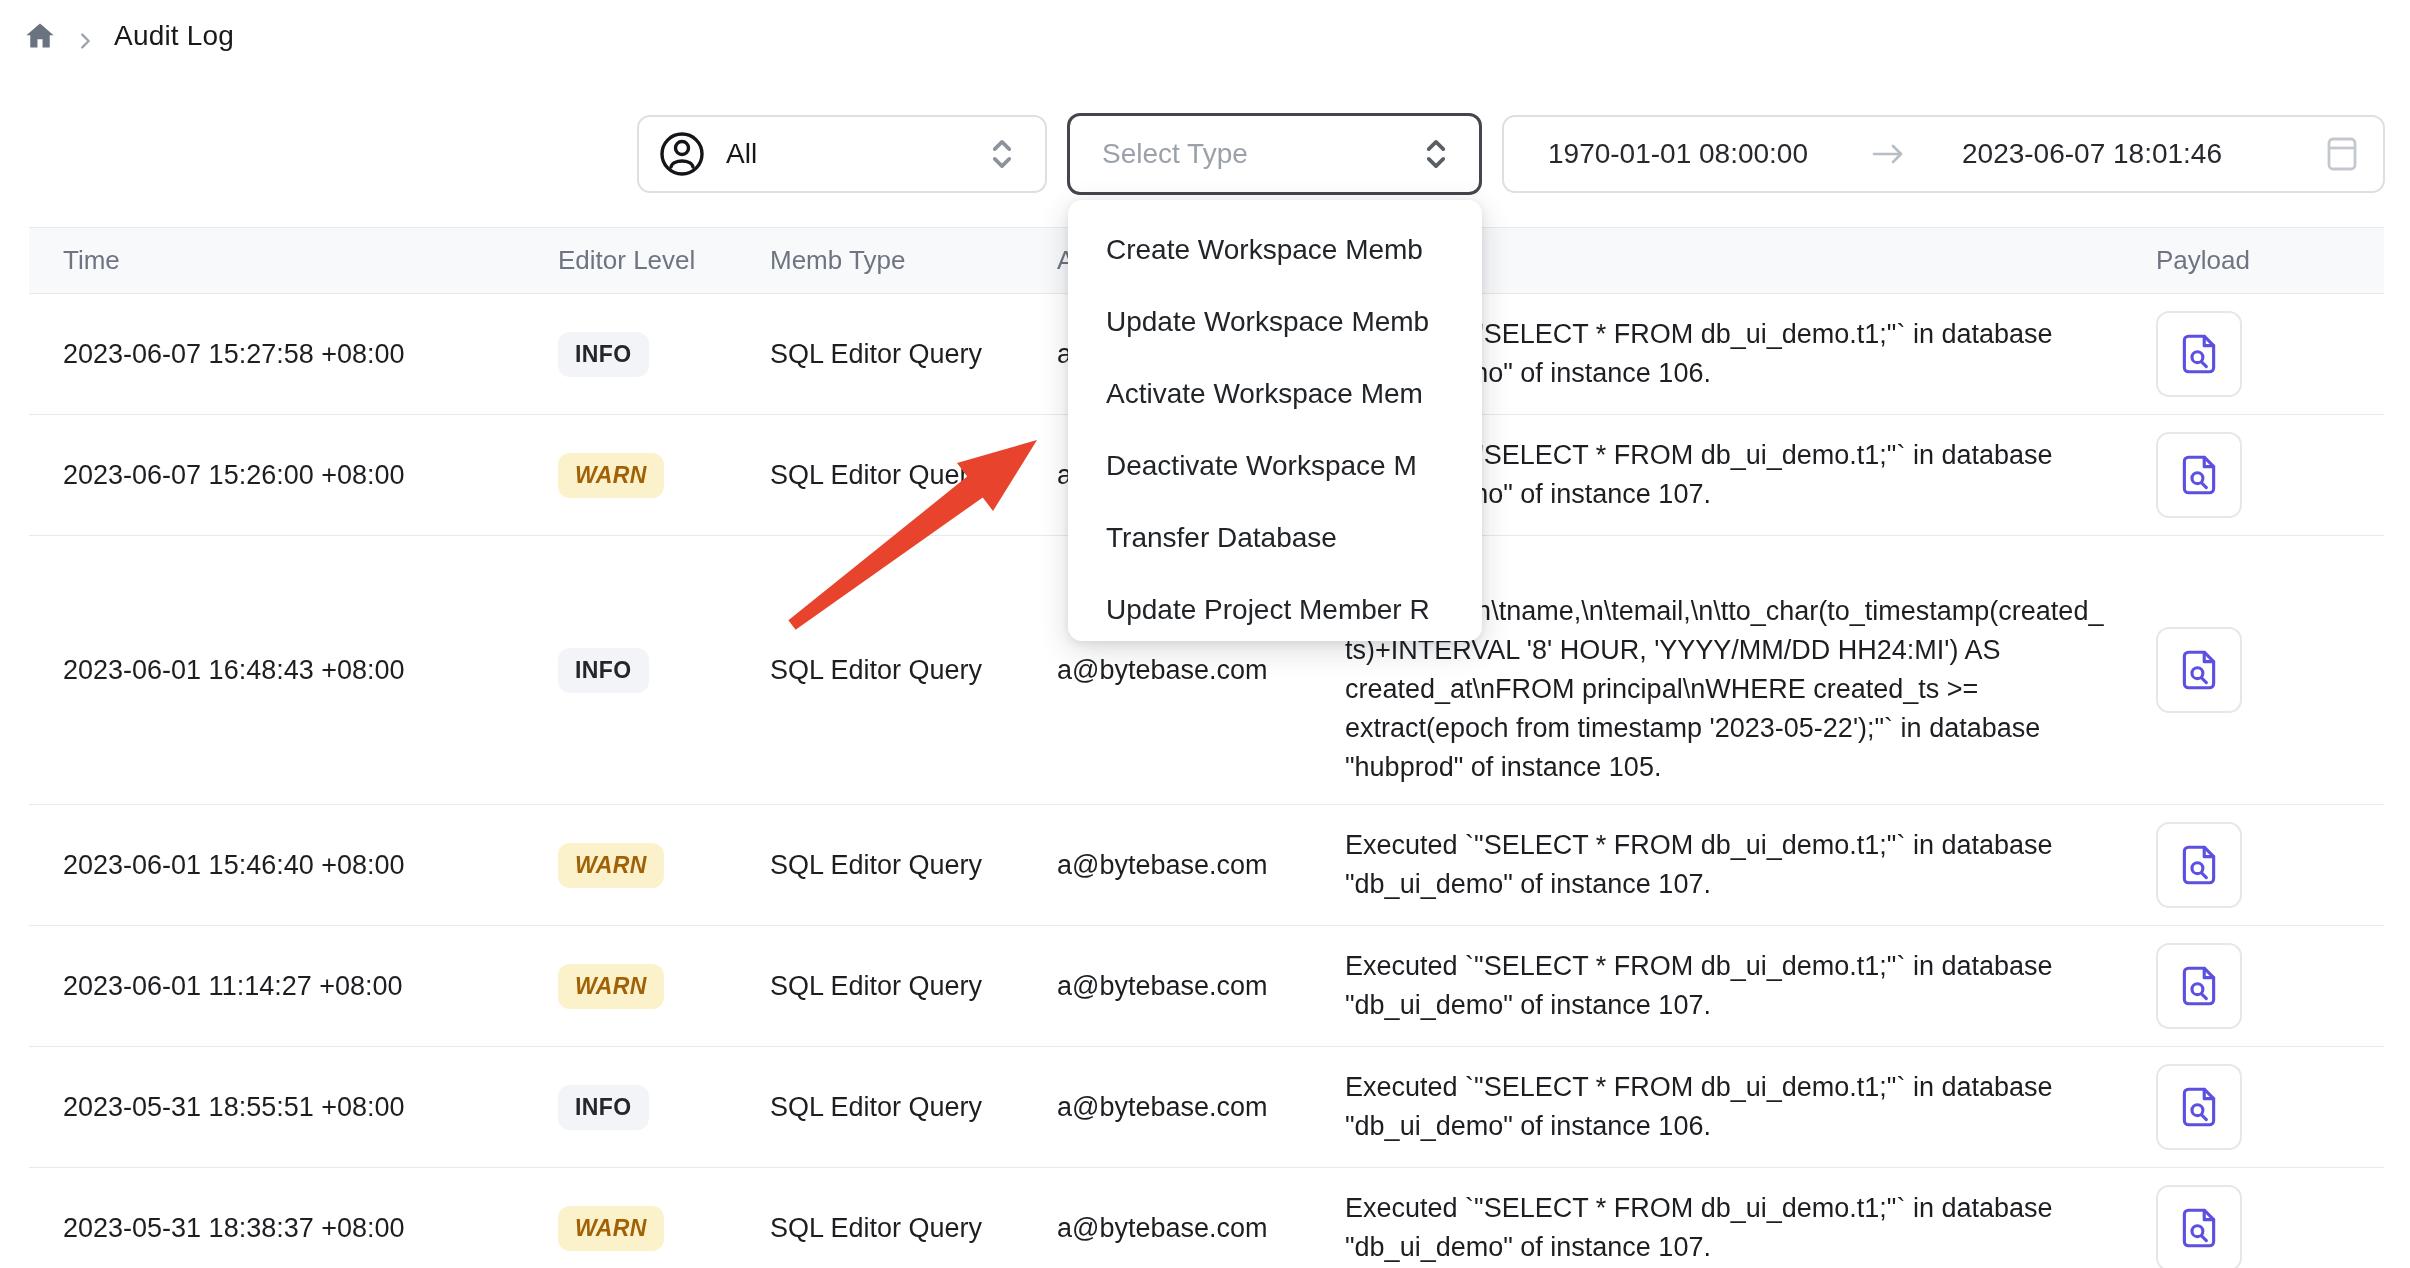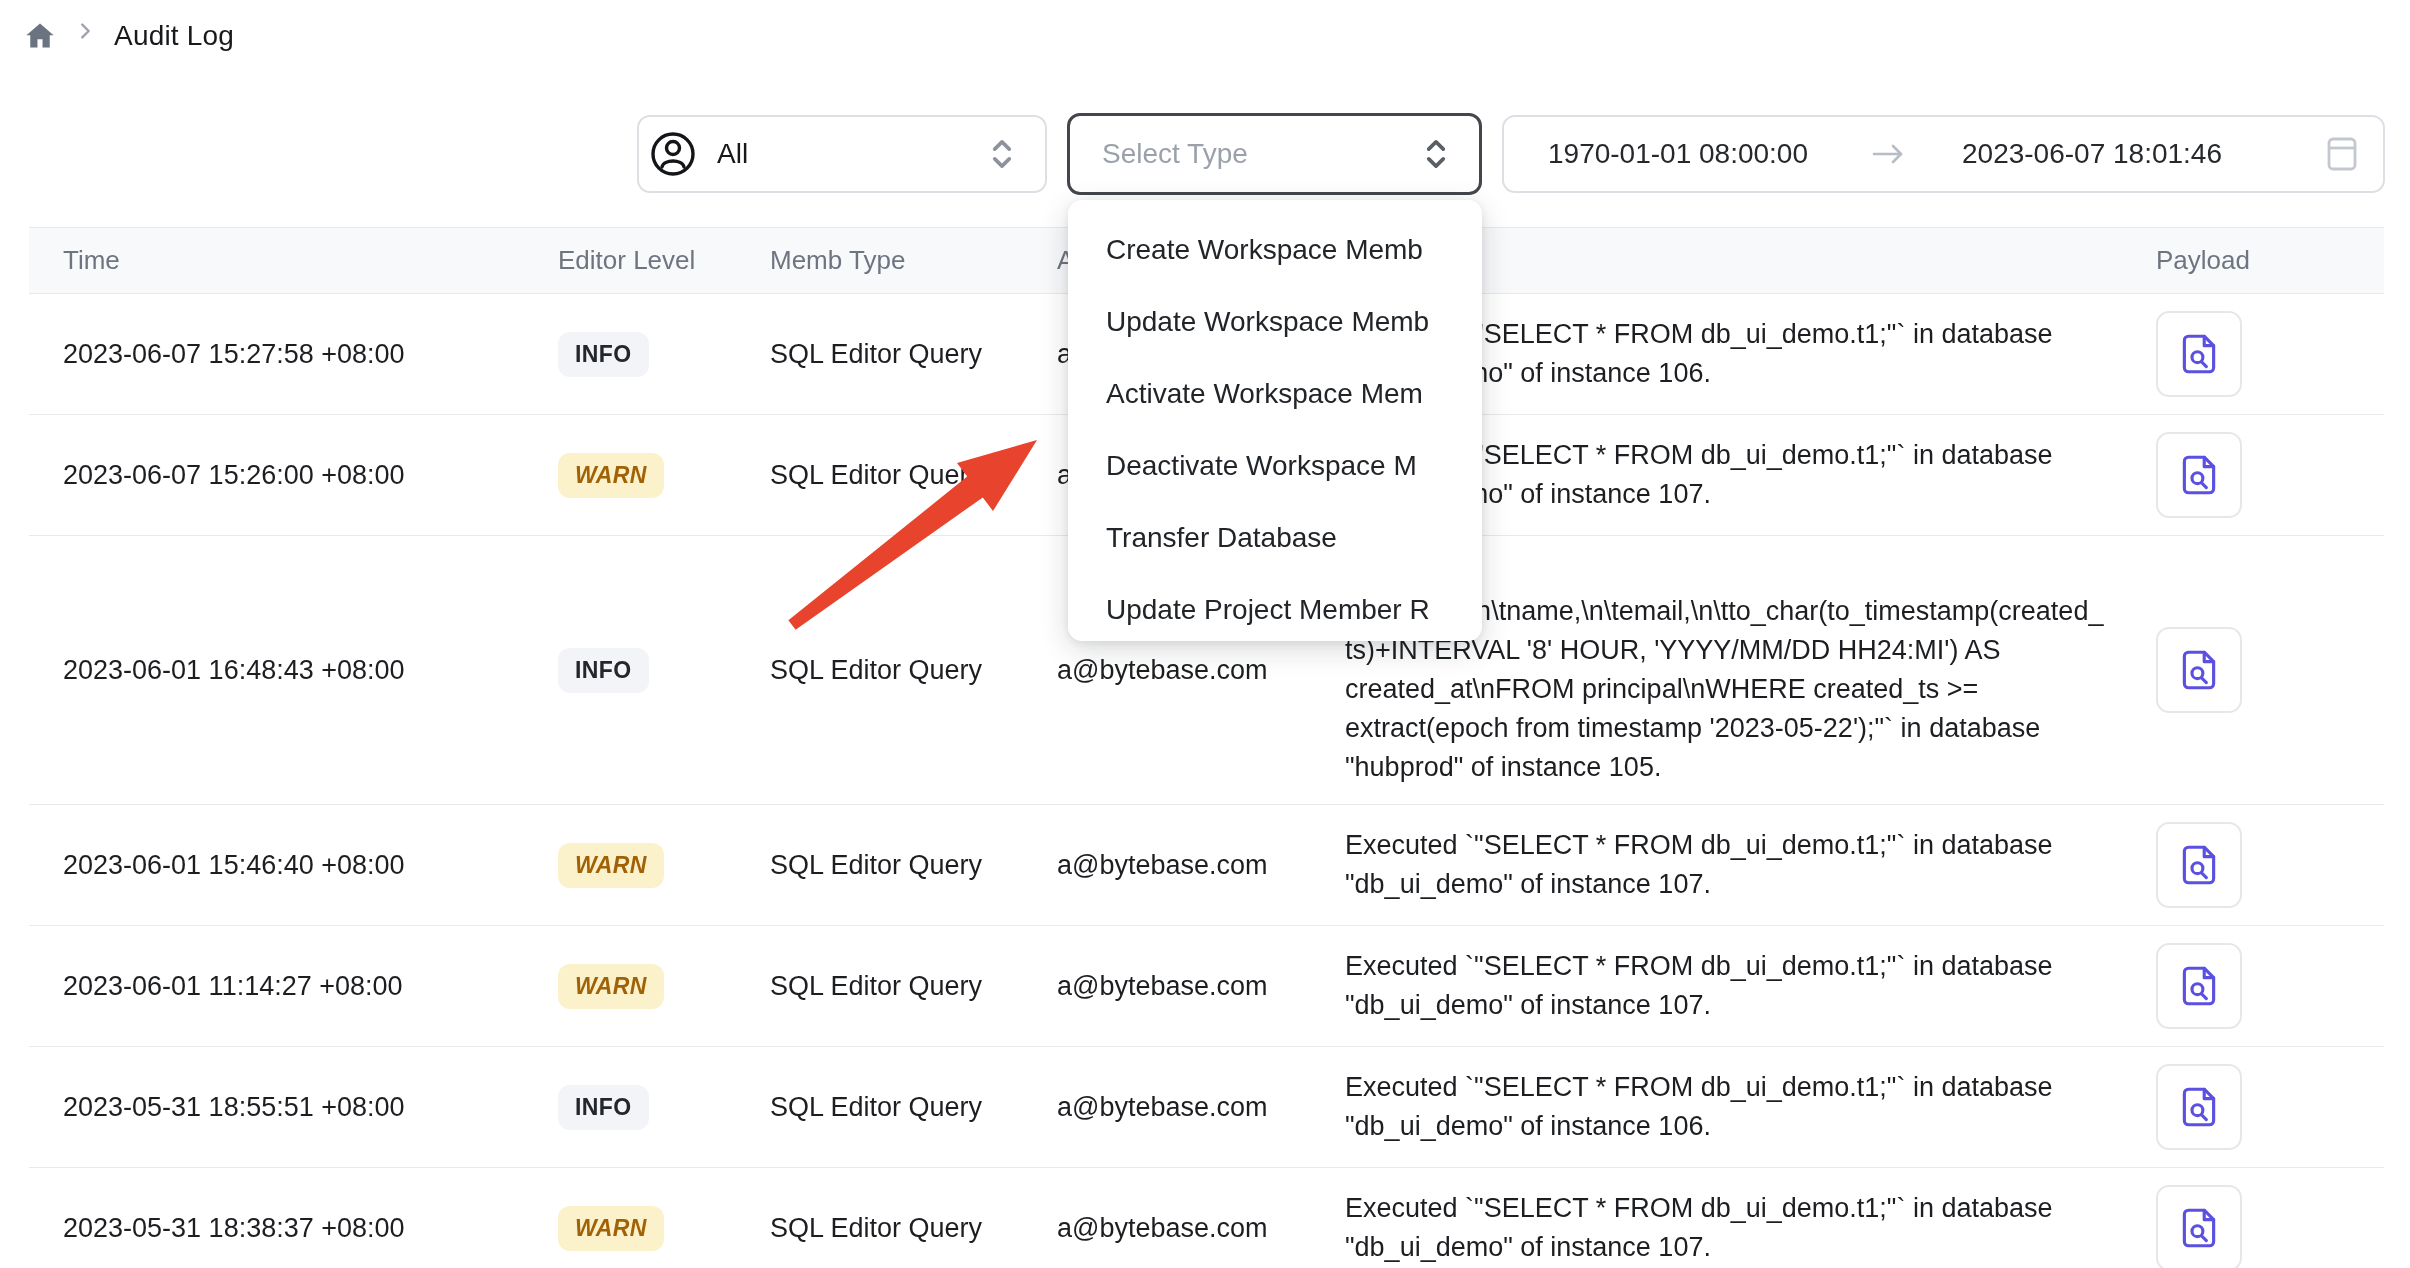--- a/index.html
+++ b/index.html
@@ -1,28 +1,28 @@
 <!DOCTYPE html>
 <html><head>
 <meta charset="utf-8">
 <style>
   * { margin:0; padding:0; box-sizing:border-box; }
   html,body { background:#fff; }
   body { font-family:"Liberation Sans", sans-serif; color:#1c1e21; }
   .page { position:relative; width:2410px; height:1268px; background:#fff; overflow:hidden; }
 
   
-  .breadcrumb { position:absolute; left:24px; top:20px; display:flex; align-items:flex-start; gap:18px; }
+  .breadcrumb { position:absolute; left:24px; top:20px; display:flex; align-items:flex-end; gap:18px; }
   .crumb-home { width:32px; height:32px; color:#6b7280; cursor:pointer; background:none; border:none; display:flex; align-items:center; }
   .crumb-sep { color:#9ca3af; width:22px; height:22px; }
   .crumb-title { font-size:28px; font-weight:500; color:#18191b; letter-spacing:.2px; }
 
   
   .selectbox { position:absolute; top:115px; height:78px; background:#fff; border:2px solid #dcdfe3; border-radius:13px; display:flex; align-items:center; }
-  .sel-actor { left:637px; width:410px; padding:0 28px 0 10px; gap:20px; cursor:pointer; }
+  .sel-actor { left:637px; width:410px; padding:0 28px 0 19px; gap:20px; cursor:pointer; }
   .sel-actor .sel-value { font-size:28px; color:#17181a; flex:1; }
   .sel-type { left:1067px; width:415px; top:113px; height:82px; border:3px solid #43464b; padding:0 28px 0 32px; cursor:pointer; }
   .sel-type .sel-placeholder { font-size:28px; color:#9aa1aa; flex:1; }
   .chevrons { width:30px; height:34px; color:#8d939c; flex:none; }
   .sel-type .chevrons { color:#5a5f66; }
   .person-icon { width:48px; height:48px; color:#141518; flex:none; }
 
   .daterange { position:absolute; left:1502px; top:115px; width:883px; height:78px; border:2px solid #dcdfe3; border-radius:13px; background:#fff; display:flex; align-items:center; padding:0 24px 0 44px; cursor:pointer; }
   .dr-start,.dr-end { font-size:28px; color:#26282c; white-space:nowrap; }
   .dr-arrow { width:36px; height:30px; color:#b7bdc5; margin:0 52px 0 62px; flex:none; }

